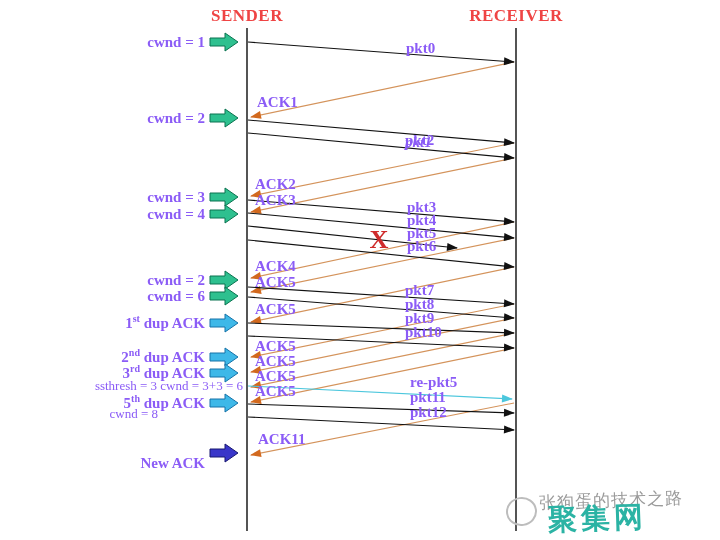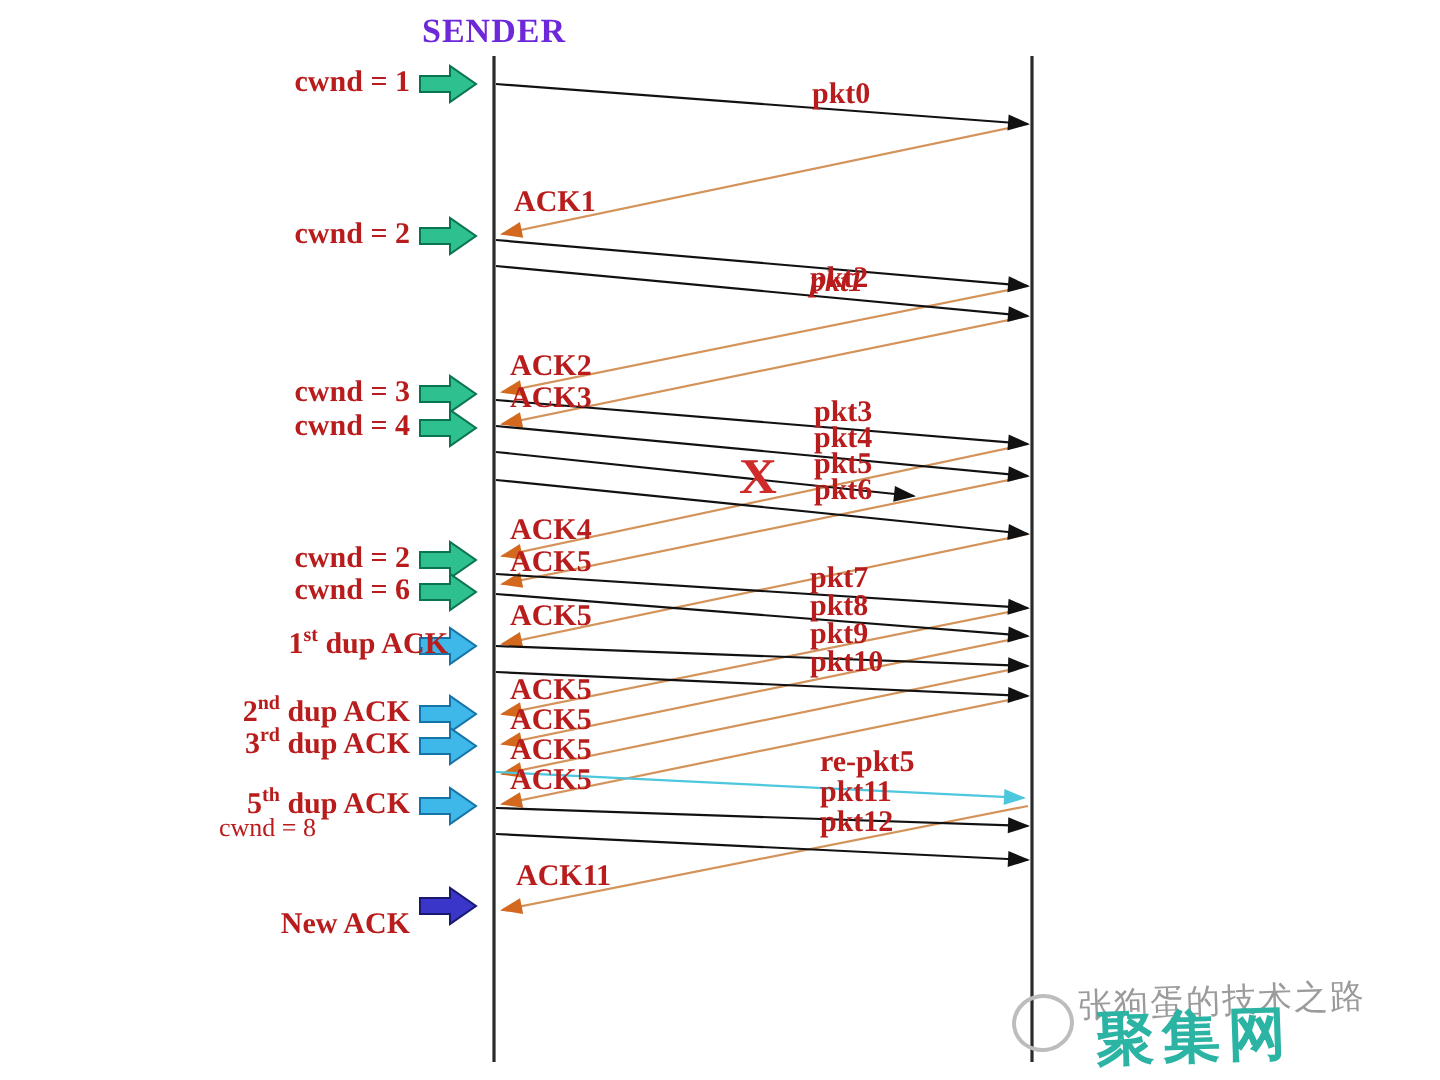--- a/index.html
+++ b/index.html
@@ -1,24 +1,24 @@
 <!DOCTYPE html>
 <html><head>
 <meta charset="utf-8">
 <style>
   html,body{margin:0;padding:0;background:#fff;}
   .stage{position:relative;width:720px;height:540px;background:#ffffff;overflow:hidden;
          font-family:"Liberation Serif",serif;}
   svg{position:absolute;left:0;top:0;}
   .title{position:absolute;top:6px;transform:translateX(-50%);
-         font:bold 17px "Liberation Serif",serif;color:#6d28d9;letter-spacing:.5px;}
+         font:bold 17px "Liberation Serif",serif;color:#ef4444;letter-spacing:.5px;}
   .title.sender{left:247px;}
   .title.receiver{left:516px;}
   #labels{position:absolute;left:0;top:0;width:720px;height:540px;pointer-events:none;}
-  .lbl{position:absolute;font:bold 15px "Liberation Serif",serif;color:#b91c1c;
+  .lbl{position:absolute;font:bold 15px "Liberation Serif",serif;color:#8b5cf6;
        white-space:nowrap;transform:translateY(-50%);line-height:1;}
   .lbl.small{font:13px "Liberation Serif",serif;}
   .lbl.left{text-align:right;}
   .lbl sup{font-size:10px;line-height:0;}
   .loss{position:absolute;font:bold 25px "Liberation Serif",serif;color:#CF2B2B;
         transform:translate(-50%,-54%) scaleX(1.05);line-height:1;}
   .wm{position:absolute;left:0;top:0;width:720px;height:540px;pointer-events:none;}
   .wm-circle{position:absolute;left:506px;top:497px;width:27px;height:25px;
              border:2px solid #bdbdbd;border-radius:50%;transform:rotate(-8deg);}
   .wm-slogan{position:absolute;left:539px;top:489px;font-size:17px;color:#9b9b9b;
@@ -89,20 +89,21 @@
       <polygon points="210,210 225,210 225,205 238,214 225,223 225,218 210,218" fill="#2EC08F" stroke="#0A7350" stroke-width="1"></polygon>
       <polygon points="210,276 225,276 225,271 238,280 225,289 225,284 210,284" fill="#2EC08F" stroke="#0A7350" stroke-width="1"></polygon>
       <polygon points="210,292 225,292 225,287 238,296 225,305 225,300 210,300" fill="#2EC08F" stroke="#0A7350" stroke-width="1"></polygon>
       <polygon points="210,319 225,319 225,314 238,323 225,332 225,327 210,327" fill="#3EB8E8" stroke="#1673A8" stroke-width="1"></polygon>
       <polygon points="210,353 225,353 225,348 238,357 225,366 225,361 210,361" fill="#3EB8E8" stroke="#1673A8" stroke-width="1"></polygon>
       <polygon points="210,369 225,369 225,364 238,373 225,382 225,377 210,377" fill="#3EB8E8" stroke="#1673A8" stroke-width="1"></polygon>
       <polygon points="210,399 225,399 225,394 238,403 225,412 225,407 210,407" fill="#3EB8E8" stroke="#1673A8" stroke-width="1"></polygon>
       <polygon points="210,449 225,449 225,444 238,453 225,462 225,457 210,457" fill="#3936C9" stroke="#191970" stroke-width="1"></polygon>
     </svg>
   <div class="title sender">SENDER</div>
+  <div class="title receiver">RECEIVER</div>
   <div id="labels">
       <div class="lbl" style="top: 102px; left: 257px;">ACK1</div>
       <div class="lbl" style="top: 184px; left: 255px;">ACK2</div>
       <div class="lbl" style="top: 200px; left: 255px;">ACK3</div>
       <div class="lbl" style="top: 266px; left: 255px;">ACK4</div>
       <div class="lbl" style="top: 282px; left: 255px;">ACK5</div>
       <div class="lbl" style="top: 309px; left: 255px;">ACK5</div>
       <div class="lbl" style="top: 346px; left: 255px;">ACK5</div>
       <div class="lbl" style="top: 361px; left: 255px;">ACK5</div>
       <div class="lbl" style="top: 376px; left: 255px;">ACK5</div>
@@ -121,23 +122,24 @@
       <div class="lbl" style="top: 332px; left: 405px;">pkt10</div>
       <div class="lbl" style="top: 382px; left: 410px;">re-pkt5</div>
       <div class="lbl" style="top: 397px; left: 410px;">pkt11</div>
       <div class="lbl" style="top: 412px; left: 410px;">pkt12</div>
       <div class="lbl left" style="top: 42px; right: 515px;">cwnd = 1</div>
       <div class="lbl left" style="top: 118px; right: 515px;">cwnd = 2</div>
       <div class="lbl left" style="top: 197px; right: 515px;">cwnd = 3</div>
       <div class="lbl left" style="top: 214px; right: 515px;">cwnd = 4</div>
       <div class="lbl left" style="top: 280px; right: 515px;">cwnd = 2</div>
       <div class="lbl left" style="top: 296px; right: 515px;">cwnd = 6</div>
-      <div class="lbl left" style="top: 323px; right: 496px; text-align: center;">1<sup>st</sup> dup ACK</div>
+      <div class="lbl left" style="top: 323px; right: 515px; text-align: center;">1<sup>st</sup> dup ACK</div>
       <div class="lbl left" style="top: 357px; right: 515px;">2<sup>nd</sup> dup ACK</div>
       <div class="lbl left" style="top: 373px; right: 515px;">3<sup>rd</sup> dup ACK</div>
+      <div class="lbl left small" style="top: 386px; right: 477px;">ssthresh = 3 cwnd = 3+3 = 6</div>
       <div class="lbl left" style="top: 403px; right: 515px;">5<sup>th</sup> dup ACK</div>
       <div class="lbl left small" style="top: 414px; right: 562px;">cwnd = 8</div>
       <div class="lbl left" style="top: 463px; right: 515px;">New ACK</div>
     </div>
   <div class="loss" id="lossmark" style="left: 379px; top: 240px; color: rgb(207, 43, 43);">X</div>
   <div class="wm">
     <div class="wm-circle"></div>
     <div class="wm-slogan">张狗蛋的技术之路</div>
     <div class="wm-site">聚集网</div>
   </div>

